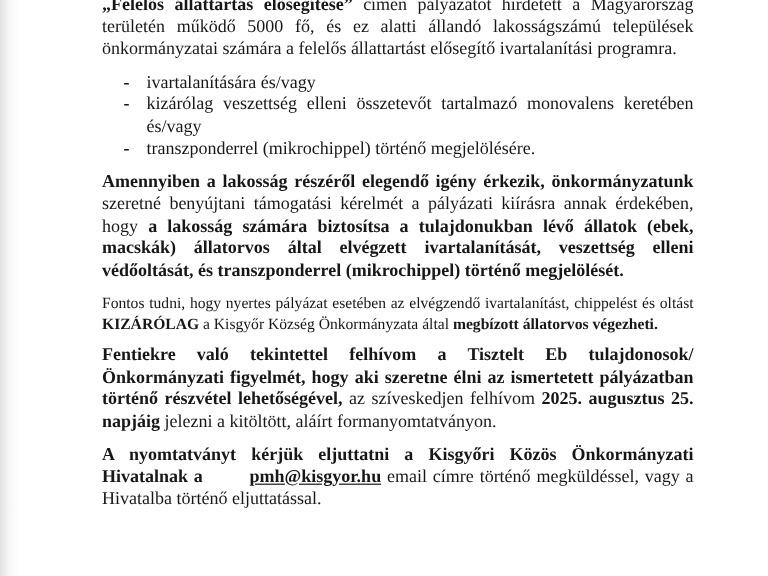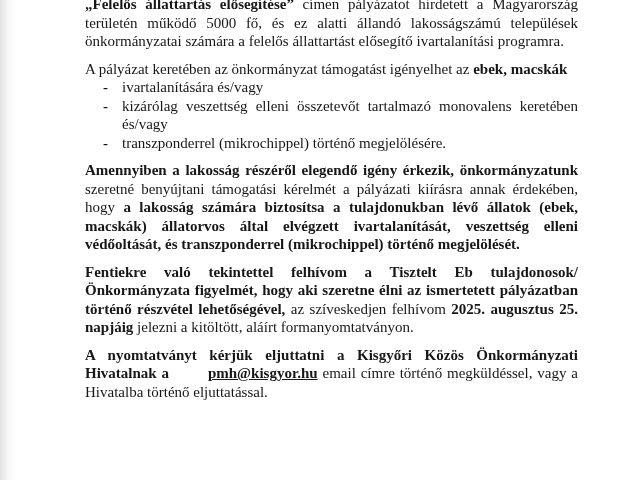--- a/index.html
+++ b/index.html
@@ -64,35 +64,35 @@
 <body>
 
 <div class="scan-shade"></div>
 
 <div class="page">
 
   <p class="par"><b>„Felelős állattartás elősegítése”</b><span> címen pályázatot hirdetett a Magyarország területén működő 5000 fő, és ez alatti állandó lakosságszámú települések önkormányzatai számára a felelős állattartást elősegítő ivartalanítási programra.</span></p>
 
 
   <div class="block">
-    <p class="par m0"><span>A pályázat keretében az önkormányzat támogatást igényelhet az </span><b>ebek, macskák</b></p>
     <div class="li">
       <span class="li-dash">-</span>
       <span class="li-text">ivartalanítására és/vagy</span>
     </div>
     <div class="li">
       <span class="li-dash">-</span>
       <span class="li-text">kizárólag veszettség elleni összetevőt tartalmazó monovalens keretében és/vagy</span>
     </div>
     <div class="li">
       <span class="li-dash">-</span>
       <span class="li-text">transzponderrel (mikrochippel) történő megjelölésére.</span>
     </div>
   </div>
 
   <p class="par"><b>Amennyiben a lakosság részéről elegendő igény érkezik, önkormányzatunk</b><span> szeretné benyújtani támogatási kérelmét a pályázati kiírásra annak érdekében, hogy </span><b>a lakosság számára biztosítsa a tulajdonukban lévő állatok (ebek, macskák) állatorvos által elvégzett ivartalanítását, veszettség elleni védőoltását, és transzponderrel (mikrochippel) történő megjelölését.</b></p>
 
+  <p class="par small"><span>Fontos tudni, hogy nyertes pályázat esetében az elvégzendő ivartalanítást, chippelést és oltást </span><b>KIZÁRÓLAG</b><span> a Kisgyőr Község Önkormányzata által </span><b>megbízott állatorvos végezheti.</b></p>
 
-  <p class="par"><b>Fentiekre való tekintettel felhívom a Tisztelt Eb tulajdonosok/ Önkormányzata figyelmét, hogy aki szeretne élni az ismertetett pályázatban történő részvétel lehetőségével,</b><span> az szíveskedjen felhívom </span><b>2025. augusztus 25. napjáig</b><span> jelezni a kitöltött, aláírt formanyomtatványon.</span></p>
+  <p class="par"><b>Fentiekre való tekintettel felhívom a Tisztelt Eb tulajdonosok/ Önkormányzati figyelmét, hogy aki szeretne élni az ismertetett pályázatban történő részvétel lehetőségével,</b><span> az szíveskedjen felhívom </span><b>2025. augusztus 25. napjáig</b><span> jelezni a kitöltött, aláírt formanyomtatványon.</span></p>
 
   <p class="par m0"><b>A nyomtatványt kérjük eljuttatni a Kisgyőri Közös Önkormányzati Hivatalnak a </b><span class="email">pmh@kisgyor.hu</span><span> email címre történő megküldéssel, vagy a Hivatalba történő eljuttatással.</span></p>
 
 </div>
 
 </body></html>

